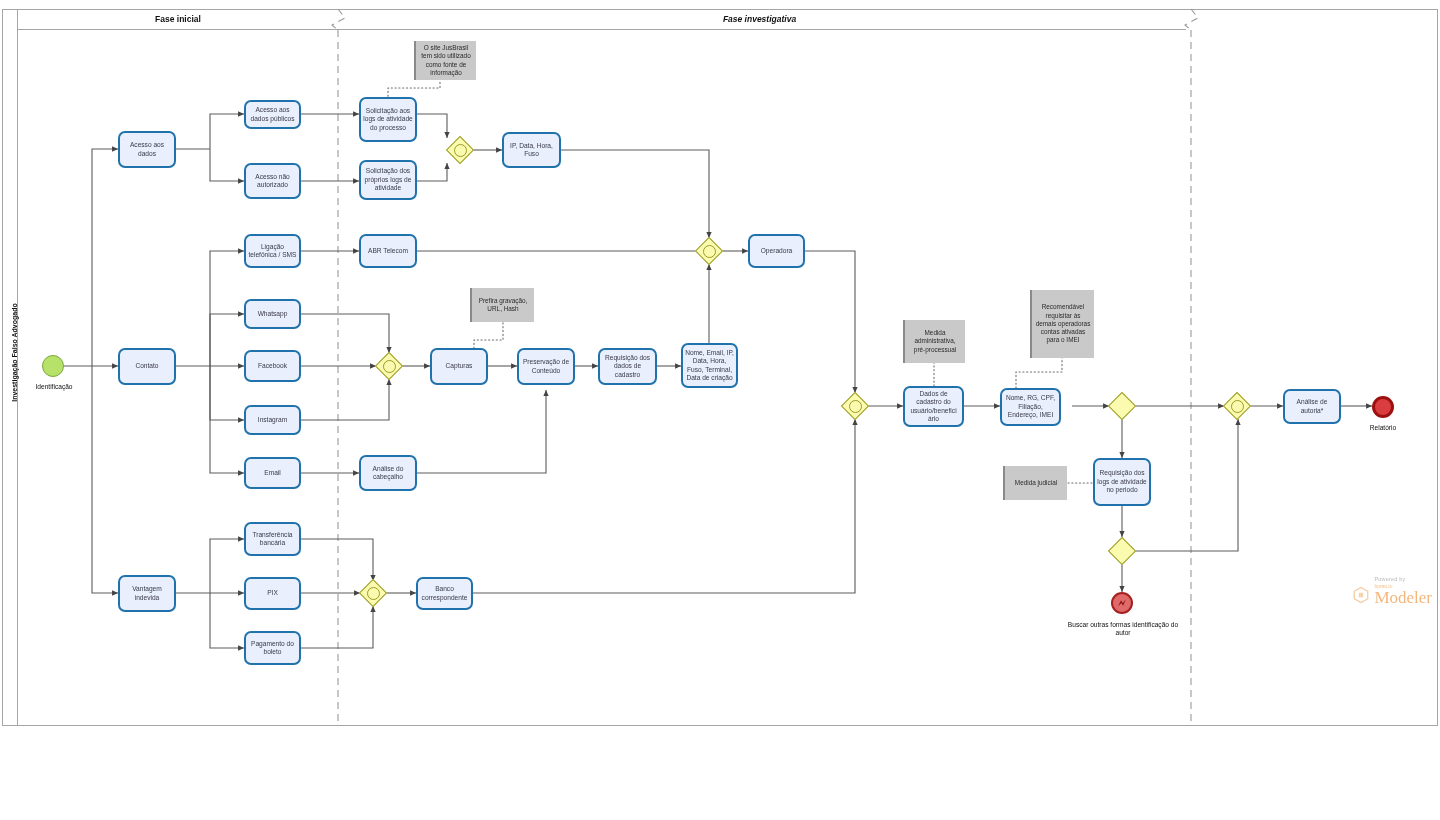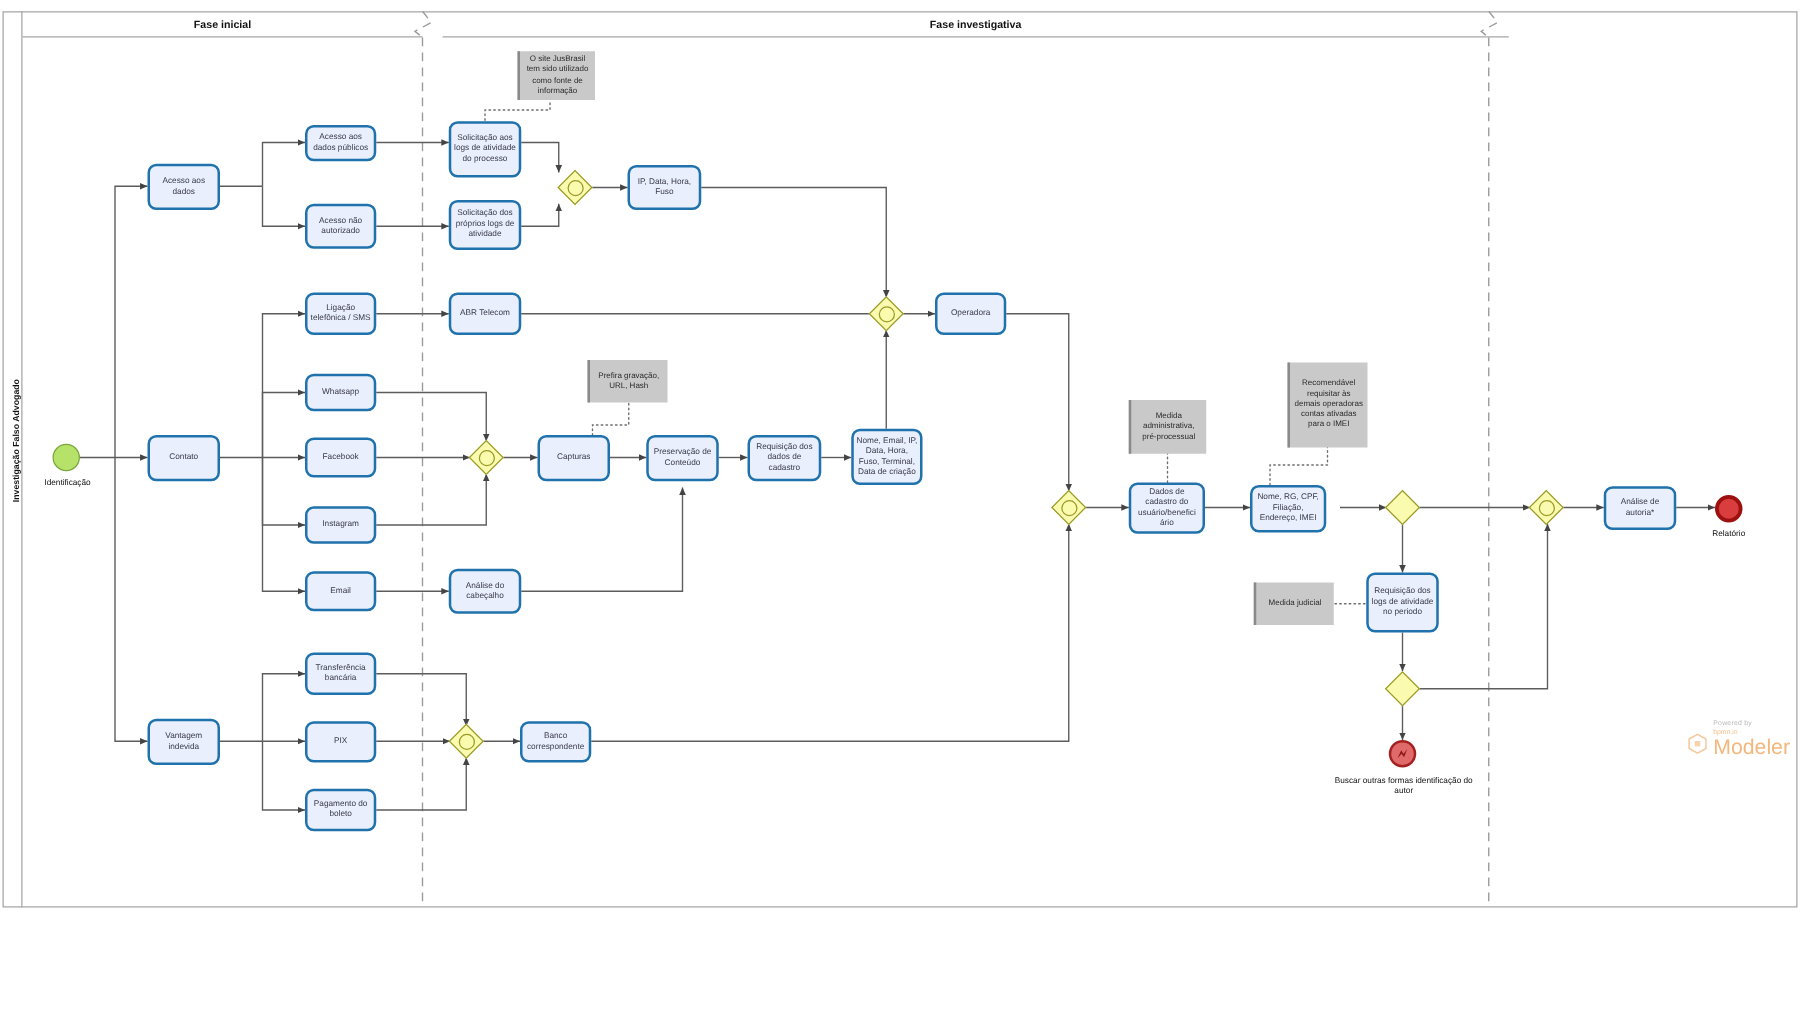--- a/index.html
+++ b/index.html
@@ -48,38 +48,38 @@
 
   
   svg.edges{position:absolute;left:0;top:0;width:1440px;height:820px;overflow:visible;}
   .flow{fill:none;stroke:#5c5c5c;stroke-width:1.1px;}
   .assoc{fill:none;stroke:#6d6d6d;stroke-width:1.1px;stroke-dasharray:1.2 2.6;stroke-linecap:round;}
   .lane-div{stroke:#9a9a9a;stroke-width:1.1px;stroke-dasharray:7 5;fill:none;}
 
   
   .wm{position:absolute;right:8px;bottom:30px;text-align:left;}
   .wm-top{font-size:5.5px;color:#b8b8b8;letter-spacing:.2px;margin-left:22px;}
-  .wm-row{display:flex;align-items:center;gap:4px;margin-top:1px;}
+  .wm-row{display:flex;align-items:center;gap:4px;margin-top:1px;font-family:Liberation Serif, serif;}
   .wm-sub{font-size:5.5px;color:#f2c08a;line-height:6px;}
   .wm-name{font-size:17px;color:#f3b77c;line-height:17px;}
 </style>
 </head>
 <body>
 
 <div id="canvas">
 
   <div class="pool-outline"></div>
   <div class="pool-label-box">
     <div class="pool-label">Investigação Falso Advogado</div>
   </div>
 
   <div class="lane-header" style="left:18px;width:320px;">
     <div class="lane-title">Fase inicial</div>
   </div>
-  <div class="lane-header" style="left:354px;width:853px;">
+  <div class="lane-header" style="left:333px;width:853px;font-style:italic;">
     <div class="lane-title">Fase investigativa</div>
   </div>
 
   <svg class="edges">
     <defs>
       <marker id="ah" viewBox="0 0 10 10" refX="9" refY="5" markerWidth="6" markerHeight="6" orient="auto-start-reverse">
         <path d="M0,1 L9,5 L0,9 z" fill="#444"></path>
       </marker>
     </defs>
 

